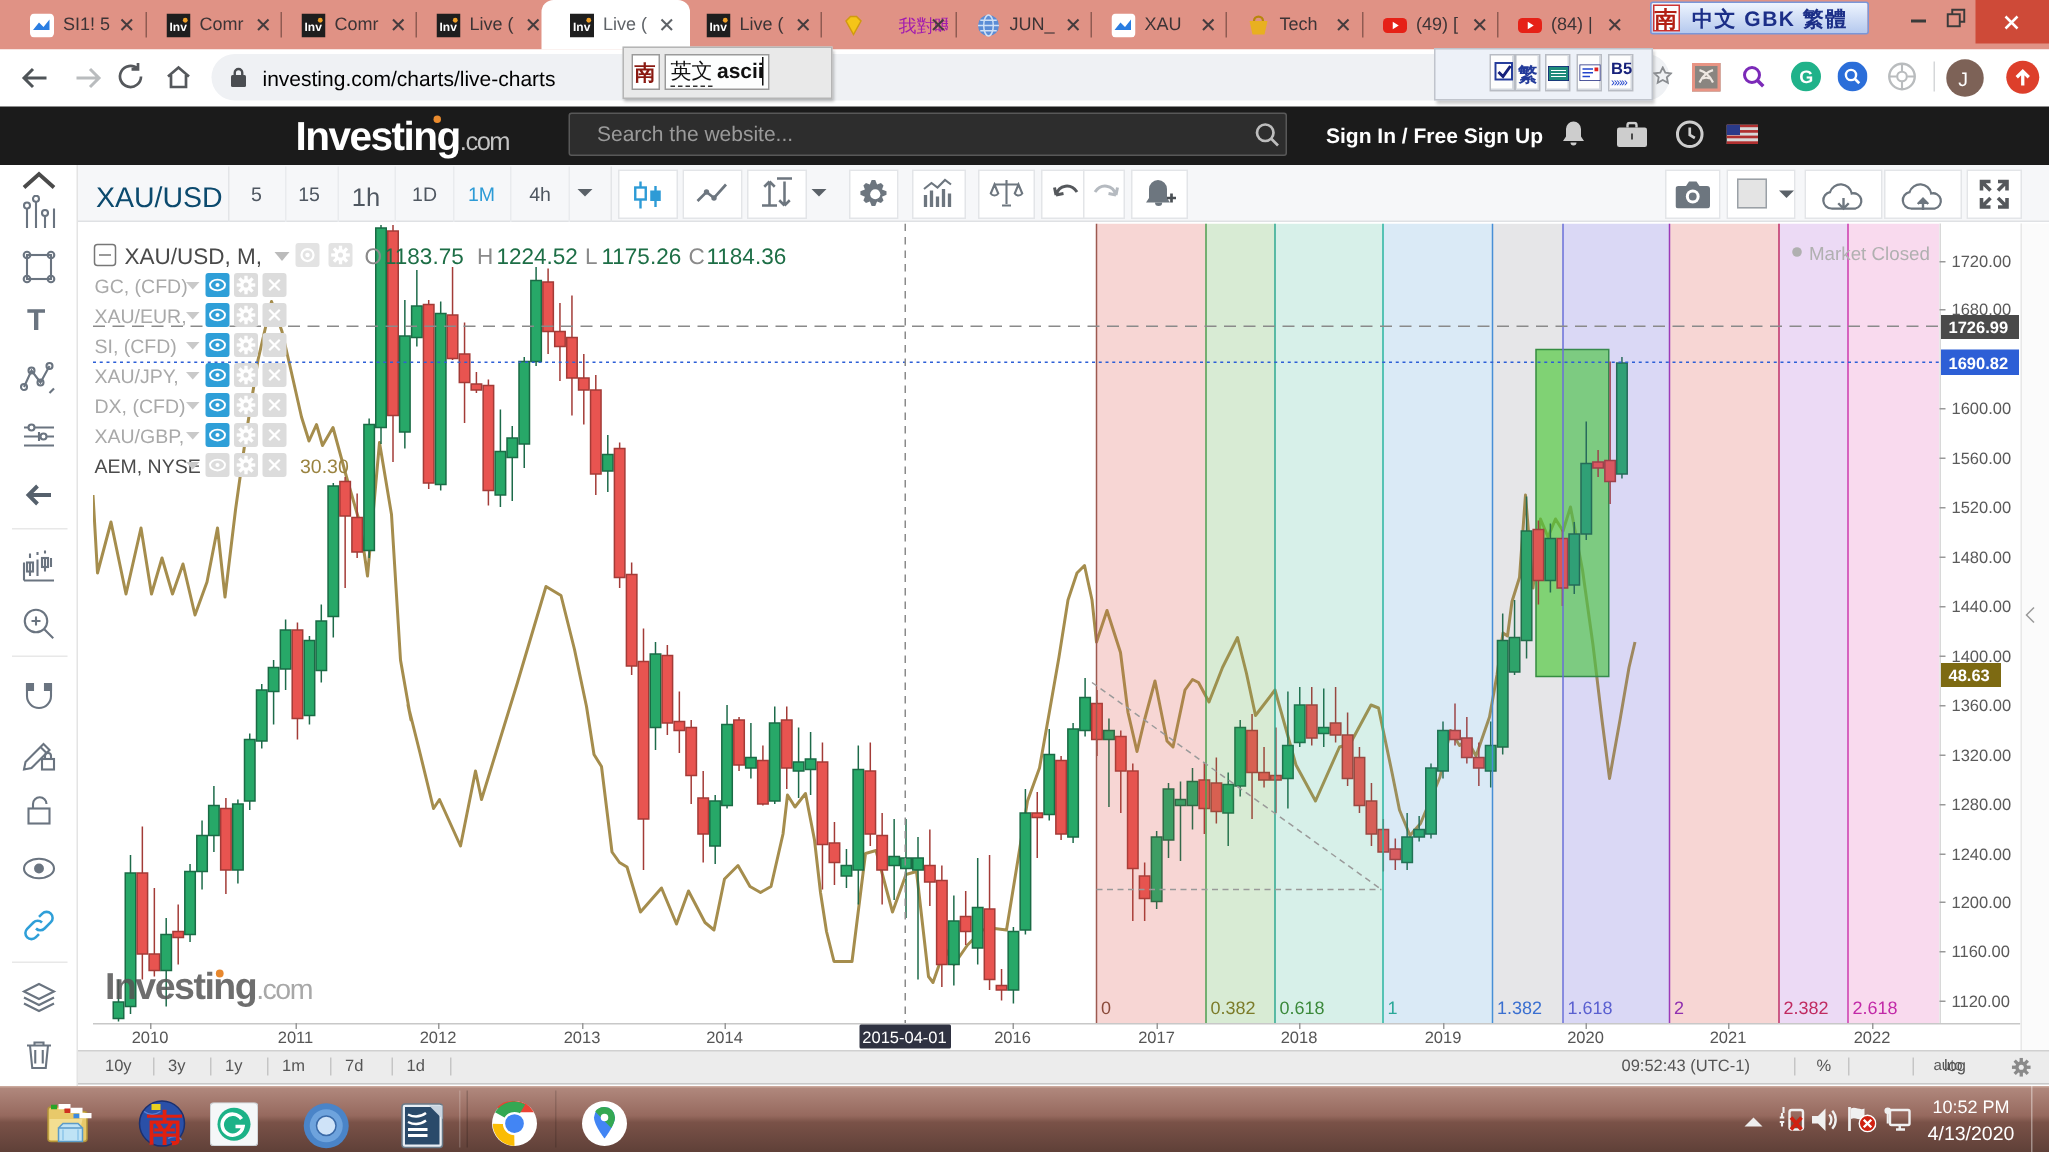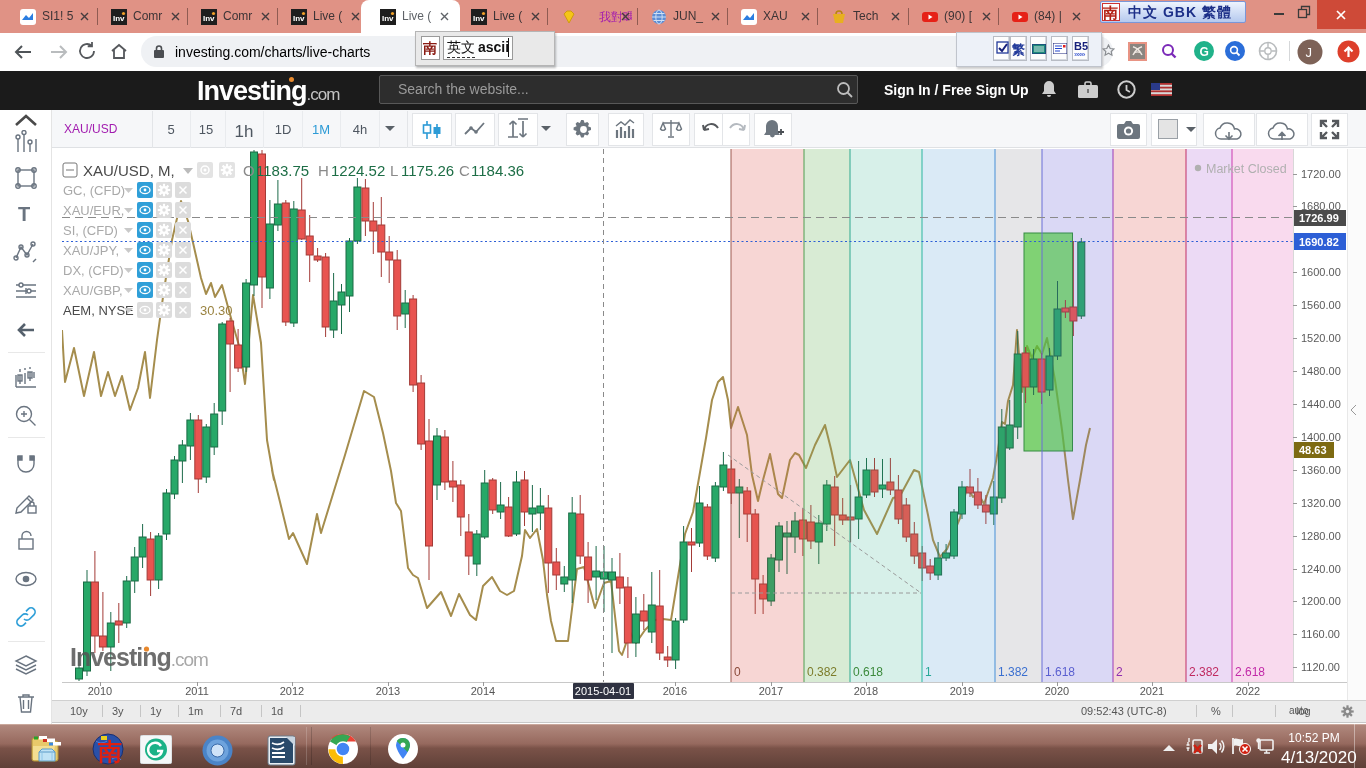--- a/index.html
+++ b/index.html
@@ -96,21 +96,21 @@
   </svg>
 <div style="position:absolute;left:853px;top:9px;width:33px;overflow:hidden;font-size:12px;color:#3d3436;white-space:nowrap">Tech</div>
 <svg style="position:absolute;left:889px;top:10px" width="13" height="13">
     <path d="M3 3l7 7M10 3l-7 7" stroke="#463c3e" stroke-width="1.4"></path>
   </svg>
 <div style="position:absolute;left:817.4px;top:8px;width:1px;height:17px;background:#8f5b52"></div>
 <svg style="position:absolute;left:922px;top:9px" width="16" height="16">
     <rect y="3" width="16" height="10" rx="3" fill="#e62117"></rect>
     <path d="M6.5 5.5l4 2.5-4 2.5z" fill="#fff"></path>
   </svg>
-<div style="position:absolute;left:944px;top:9px;width:33px;overflow:hidden;font-size:12px;color:#3d3436;white-space:nowrap">(90) [</div>
+<div style="position:absolute;left:944px;top:9px;width:33px;overflow:hidden;font-size:12px;color:#3d3436;white-space:nowrap">(49) [</div>
 <svg style="position:absolute;left:980px;top:10px" width="13" height="13">
     <path d="M3 3l7 7M10 3l-7 7" stroke="#463c3e" stroke-width="1.4"></path>
   </svg>
 <div style="position:absolute;left:907.5px;top:8px;width:1px;height:17px;background:#8f5b52"></div>
 <svg style="position:absolute;left:1012px;top:9px" width="16" height="16">
     <rect y="3" width="16" height="10" rx="3" fill="#e62117"></rect>
     <path d="M6.5 5.5l4 2.5-4 2.5z" fill="#fff"></path>
   </svg>
 <div style="position:absolute;left:1034px;top:9px;width:33px;overflow:hidden;font-size:12px;color:#3d3436;white-space:nowrap">(84) |</div>
 <svg style="position:absolute;left:1070px;top:10px" width="13" height="13">
@@ -238,21 +238,21 @@
   </svg>
 <svg style="position:absolute;left:1151px;top:83px" width="21" height="13">
     <rect width="21" height="13" fill="#d8d8d8"></rect>
     <rect width="21" height="1.8" y="0" fill="#b03030"></rect>
     <rect width="21" height="1.8" y="3.7" fill="#b03030"></rect>
     <rect width="21" height="1.8" y="7.4" fill="#b03030"></rect>
     <rect width="21" height="1.8" y="11.2" fill="#b03030"></rect>
     <rect width="9" height="7" fill="#2a3a8a"></rect>
   </svg>
 <div style="position:absolute;left:52px;top:110px;width:1314px;height:38px;background:#f6f7f9;border-bottom:1px solid #dfe1e4"></div>
-<div style="position:absolute;left:64px;top:122px;font-size:12px;color:#a21caf">XAU/USD</div>
+<div style="position:absolute;left:64px;top:122px;font-size:19px;color:#0c4a6e">XAU/USD</div>
 <div style="position:absolute;left:152px;top:111px;width:1px;height:37px;background:#e3e5e8"></div>
 <div style="position:absolute;left:171px;top:122px;font-size:13px;color:#4f5761;transform:translateX(-50%)">5</div>
 <div style="position:absolute;left:190px;top:111px;width:1px;height:37px;background:#e9ebee"></div>
 <div style="position:absolute;left:206px;top:122px;font-size:13px;color:#4f5761;transform:translateX(-50%)">15</div>
 <div style="position:absolute;left:225px;top:111px;width:1px;height:37px;background:#e9ebee"></div>
 <div style="position:absolute;left:244px;top:122px;font-size:17px;color:#4f5761;transform:translateX(-50%)">1h</div>
 <div style="position:absolute;left:263px;top:111px;width:1px;height:37px;background:#e9ebee"></div>
 <div style="position:absolute;left:283px;top:122px;font-size:13px;color:#4f5761;transform:translateX(-50%)">1D</div>
 <div style="position:absolute;left:302px;top:111px;width:1px;height:37px;background:#e9ebee"></div>
 <div style="position:absolute;left:321px;top:122px;font-size:13px;color:#2d9bd6;transform:translateX(-50%)">1M</div>
@@ -968,21 +968,21 @@
 <div style="position:absolute;left:150px;top:705px;font-size:11px;color:#555">1y</div>
 <div style="position:absolute;left:188px;top:705px;font-size:11px;color:#555">1m</div>
 <div style="position:absolute;left:230px;top:705px;font-size:11px;color:#555">7d</div>
 <div style="position:absolute;left:271px;top:705px;font-size:11px;color:#555">1d</div>
 <div style="position:absolute;left:102px;top:705px;width:1px;height:12px;background:#c5c5c5"></div>
 <div style="position:absolute;left:140px;top:705px;width:1px;height:12px;background:#c5c5c5"></div>
 <div style="position:absolute;left:178px;top:705px;width:1px;height:12px;background:#c5c5c5"></div>
 <div style="position:absolute;left:220px;top:705px;width:1px;height:12px;background:#c5c5c5"></div>
 <div style="position:absolute;left:261px;top:705px;width:1px;height:12px;background:#c5c5c5"></div>
 <div style="position:absolute;left:300px;top:705px;width:1px;height:12px;background:#c5c5c5"></div>
-<div style="position:absolute;left:1081px;top:705px;font-size:11px;color:#555">09:52:43 (UTC-8)</div>
+<div style="position:absolute;left:1081px;top:705px;font-size:11px;color:#555">09:52:43 (UTC-1)</div>
 <div style="position:absolute;left:1196px;top:705px;width:1px;height:12px;background:#c5c5c5"></div>
 <div style="position:absolute;left:1211px;top:705px;font-size:11px;color:#555">%</div>
 <div style="position:absolute;left:1232px;top:705px;width:1px;height:12px;background:#c5c5c5"></div>
 <div style="position:absolute;left:1296px;top:705px;font-size:11px;color:#555">log</div>
 <div style="position:absolute;left:1275px;top:705px;width:1px;height:12px;background:#c5c5c5"></div>
 <div style="position:absolute;left:1289px;top:705px;font-size:10px;color:#555">auto</div>
 <svg style="position:absolute;left:1340px;top:704px" width="15" height="15">
     <g transform="translate(7.5,7.5)">
       <circle r="4" fill="#8a8a8a"></circle>
       <rect x="-1.1" y="-6.2" width="2.2" height="3" fill="#8a8a8a" transform="rotate(0)"></rect>
@@ -1071,13 +1071,13 @@
     <circle cx="14" cy="12" r="5.5" fill="#d02010" stroke="#fff"></circle>
     <path d="M11.5 9.5l5 5M16.5 9.5l-5 5" stroke="#fff" stroke-width="1.6"></path>
   </svg>
 <svg style="position:absolute;left:1255px;top:737px" width="20" height="18">
     <rect x="5" y="3" width="13" height="10" rx="1" fill="none" stroke="#f0f0f0" stroke-width="1.6"></rect>
     <path d="M9 16h6M11.5 13v3" stroke="#f0f0f0" stroke-width="1.6"></path>
     <circle cx="3.5" cy="3.5" r="2.2" fill="#f0f0f0"></circle>
     <path d="M3.5 5v7" stroke="#f0f0f0" stroke-width="1.4"></path>
   </svg>
 <div style="position:absolute;left:1284px;top:731px;width:60px;text-align:center;font-size:12px;color:#fff">10:52 PM</div>
-<div style="position:absolute;left:1281px;top:748px;width:66px;text-align:center;font-size:17px;color:#fff">4/13/2020</div>
+<div style="position:absolute;left:1281px;top:748px;width:66px;text-align:center;font-size:13px;color:#fff">4/13/2020</div>
 <div style="position:absolute;left:1354px;top:724px;width:1px;height:44px;background:rgba(255,255,255,0.4)"></div>
 </body></html>

